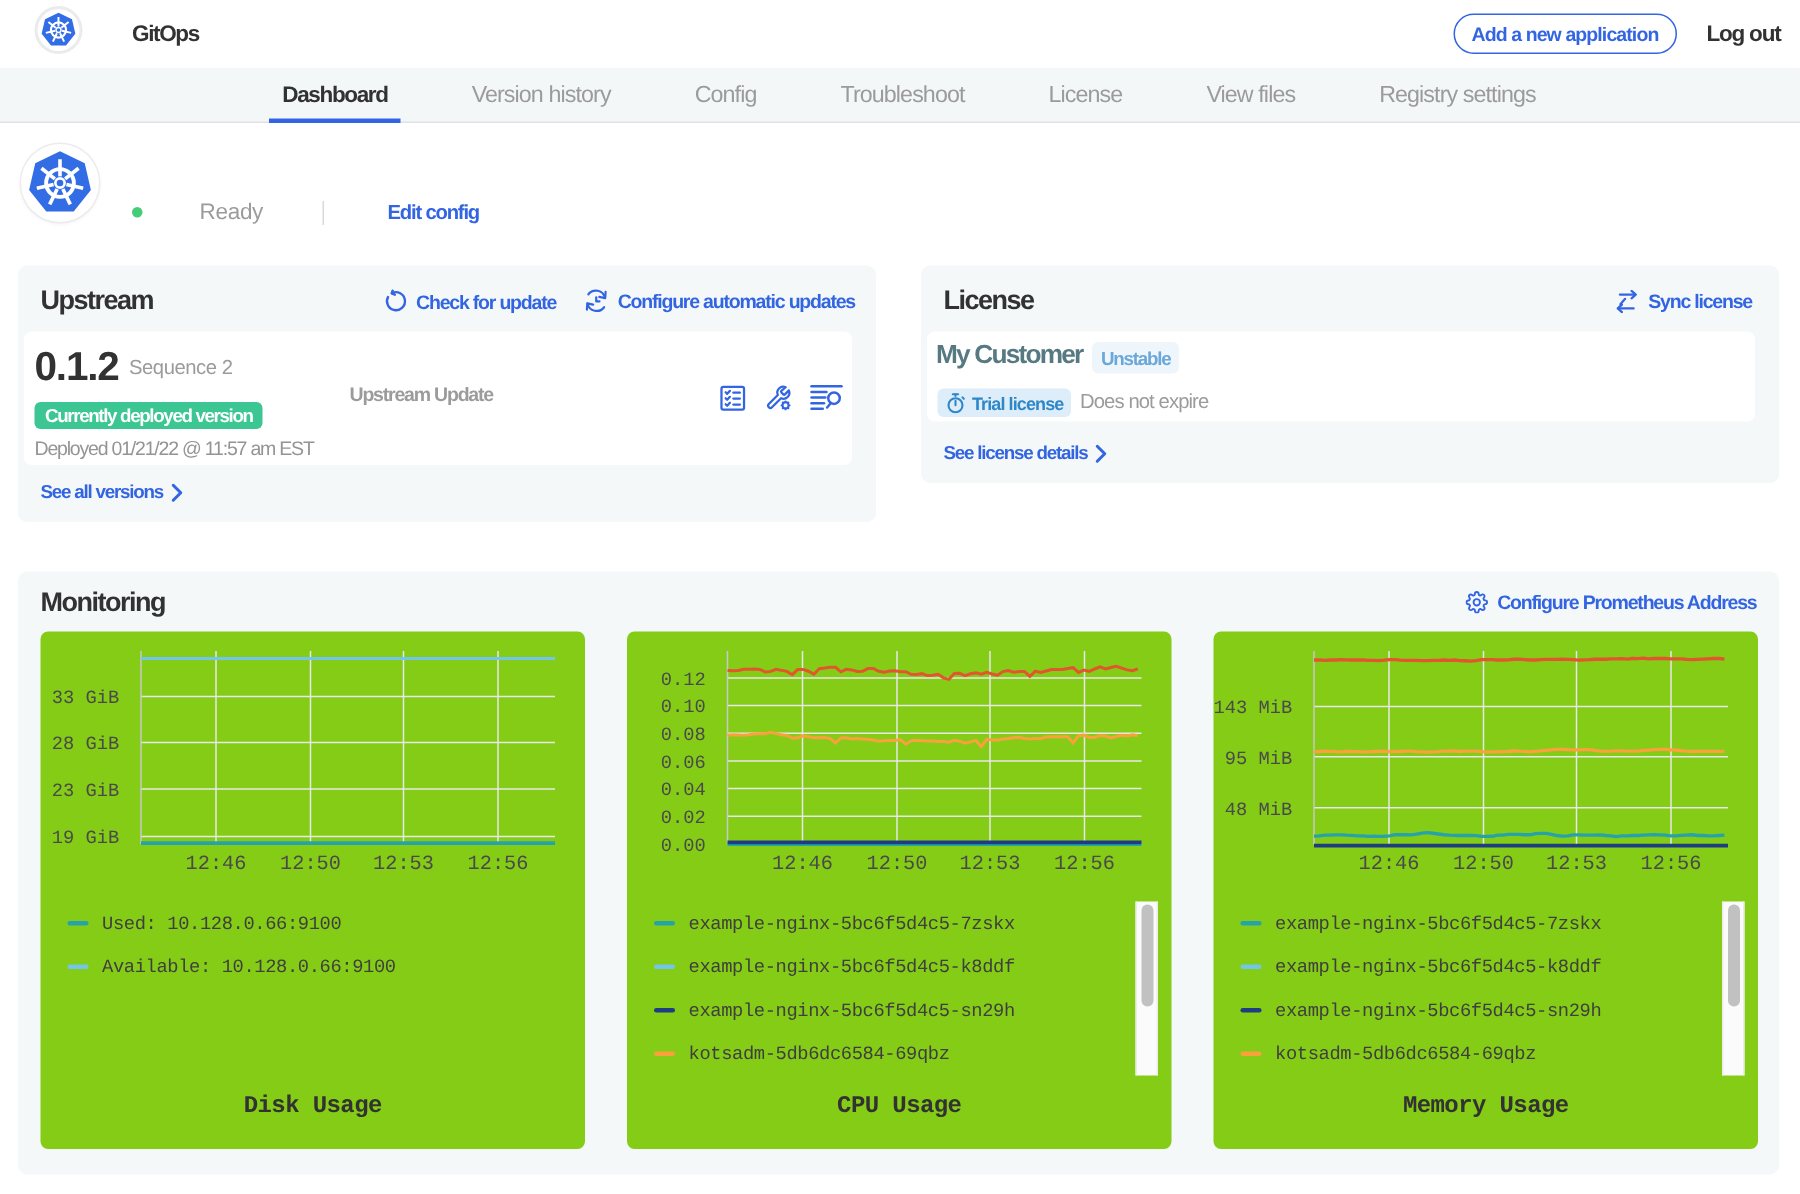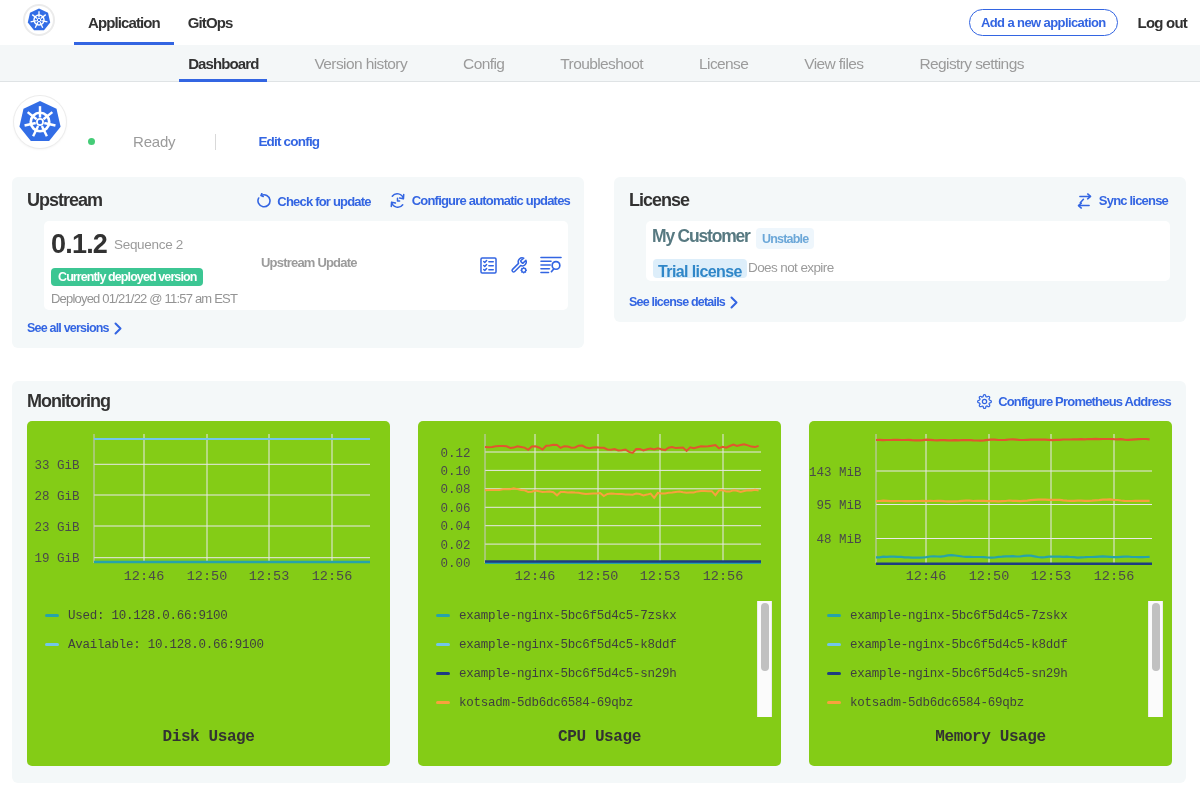--- a/index.html
+++ b/index.html
@@ -24,34 +24,34 @@
 .sep { width:1px; height:16px; background:#d9d9d9; margin:0 10px 0 8px; }
 .editcfg { color:#3365e2; font-size:13.5px; font-weight:700; letter-spacing:-0.8px; }
 .row { display:flex; padding:0 12px; gap:30px; margin-top:15px; }
 .card { background:#f4f8f9; border-radius:6px; }
 .vcard { width:572px; height:171px; position:relative; }
 .lcard { width:572px; height:145px; position:relative; }
 .cardhead { display:flex; align-items:center; justify-content:space-between; padding:13px 14px 0 15px; }
 .cardtitle { font-size:18px; font-weight:700; color:#323232; letter-spacing:-1px; }
 .headlinks { display:flex; align-items:flex-end; gap:18px; }
 .blink { display:flex; align-items:center; gap:6px; color:#3365e2; font-size:13px; font-weight:700; letter-spacing:-0.8px; }
-.white { background:#fff; border-radius:5px; margin:10px 16px 0 32px; }
+.white { background:#fff; border-radius:5px; margin:10px 16px 0 4px; }
 .vwhite { height:89px; position:relative; }
 .vnum { position:absolute; left:7px; top:8px; font-size:27px; font-weight:700; color:#323232; letter-spacing:-0.8px; }
 .vseq { position:absolute; left:70px; top:16px; font-size:13.5px; color:#9b9b9b; letter-spacing:-0.3px; }
 .vbadge { position:absolute; left:7px; top:47px; height:18px; background:#3cc693; color:#fff; font-size:12.5px; font-weight:700; border-radius:4px; display:flex; align-items:center; padding:0 7px; letter-spacing:-0.9px; }
 .vdeployed { position:absolute; left:7px; top:70px; font-size:13px; color:#949494; letter-spacing:-0.8px; }
 .vupstream { position:absolute; left:217px; top:34px; font-size:13px; font-weight:700; color:#9b9b9b; letter-spacing:-0.8px; }
 .vicons { position:absolute; right:6px; top:34px; display:flex; gap:11.5px; align-items:center; }
 .seeall { position:absolute; left:15px; bottom:13px; display:flex; align-items:center; gap:4px; color:#3365e2; font-size:12.5px; font-weight:700; letter-spacing:-0.8px; }
 .lwhite { height:60px; position:relative; }
 .lcard .cardhead { padding-right:18px; }
 .lcust { position:absolute; left:6px; top:5px; font-size:17.5px; font-weight:700; color:#577981; letter-spacing:-1.2px; }
 .lbadge { position:absolute; left:110px; top:7px; height:21px; background:#eef6fc; color:#6ba7d8; font-size:12.5px; font-weight:700; border-radius:4px; display:flex; align-items:center; padding:0 6px; letter-spacing:-0.8px; }
-.ltrial { position:absolute; left:7px; top:38px; height:19px; background:#ddeefa; color:#3087c8; font-size:16px; font-weight:700; border-radius:4px; display:flex; align-items:center; gap:4px; padding:0 5px; letter-spacing:-0.6px;flex-direction:column; }
+.ltrial { position:absolute; left:7px; top:38px; height:19px; background:#ddeefa; color:#3087c8; font-size:12px; font-weight:700; border-radius:4px; display:flex; align-items:center; gap:4px; padding:0 5px; letter-spacing:-0.6px; }
 .lexpire { position:absolute; left:102px; top:39px; font-size:13.5px; font-weight:400; color:#9b9b9b; letter-spacing:-0.6px; }
 .mcard { margin:33px 12px 0 12px; width:1174px; height:402px; position:relative; }
 .mhead { display:flex; align-items:center; justify-content:space-between; padding:10px 15px 0 15px;text-align:right; }
 .charts { display:flex; gap:28px; padding:9px 15px 0 15px; }
 .chart { width:363px; height:345px; background:#84cc16; border-radius:5px; position:relative;font-family:Liberation Mono, monospace; }
 .plot { display:block; margin-top:0; }
 .legend { position:absolute; left:0; top:180px; width:100%; }
 .lrow { display:flex; align-items:center; height:29px; padding-left:18px; }
 .dash { width:14px; height:3px; border-radius:2px; margin-right:9px; flex:none; }
 .ltext { font-size:12.5px; color:#3f3f3f; letter-spacing:-0.25px; }
@@ -72,21 +72,20 @@
           <line x1="59.7" y1="52.2" x2="85.1" y2="58.0"></line>
           <line x1="54.3" y1="59.0" x2="65.6" y2="82.4"></line>
           <line x1="45.7" y1="59.0" x2="34.4" y2="82.4"></line>
           <line x1="40.3" y1="52.2" x2="14.9" y2="58.0"></line>
           <line x1="42.2" y1="43.8" x2="21.9" y2="27.6"></line>
         </g>
 <circle cx="50" cy="50" r="7" fill="#326de6" stroke="#fff" stroke-width="4"></circle>
 </svg>
     </div>
   <div class="toptabs">
-    <div class="toptab active">Application</div>
     <div class="toptab">GitOps</div>
   </div>
   <div class="topright">
     <div class="addapp">Add a new application</div>
     <div class="logout">Log out</div>
   </div>
 </div>
 <div class="subnav">
   <div class="subtab active">Dashboard</div>
   <div class="subtab">Version history</div>

